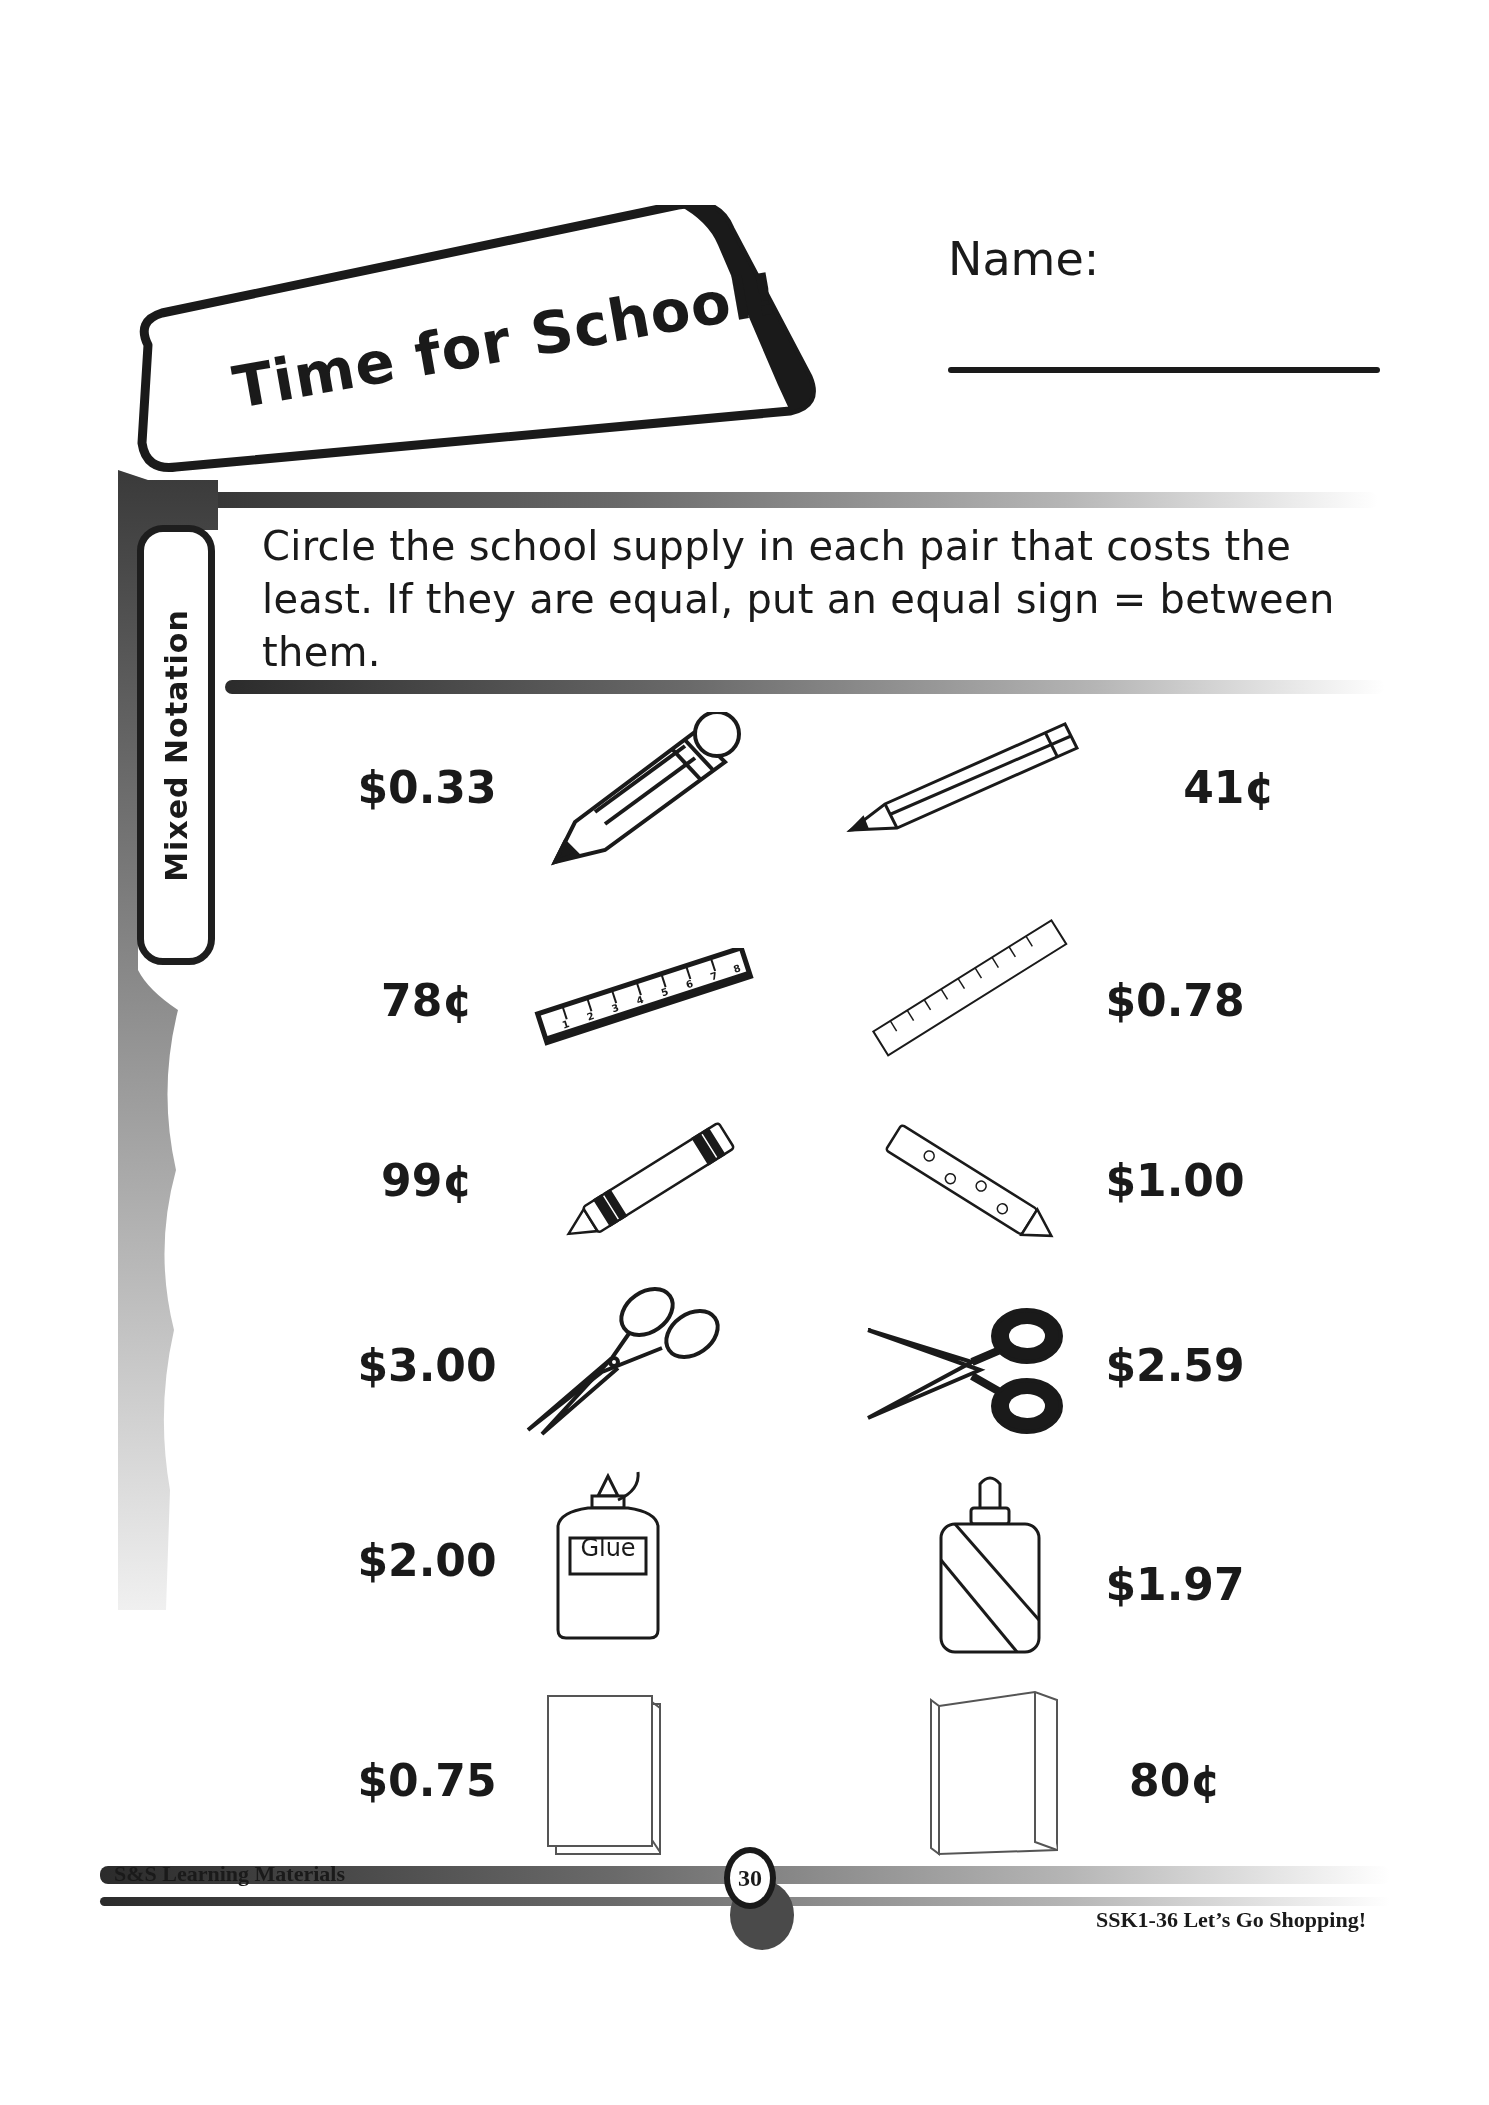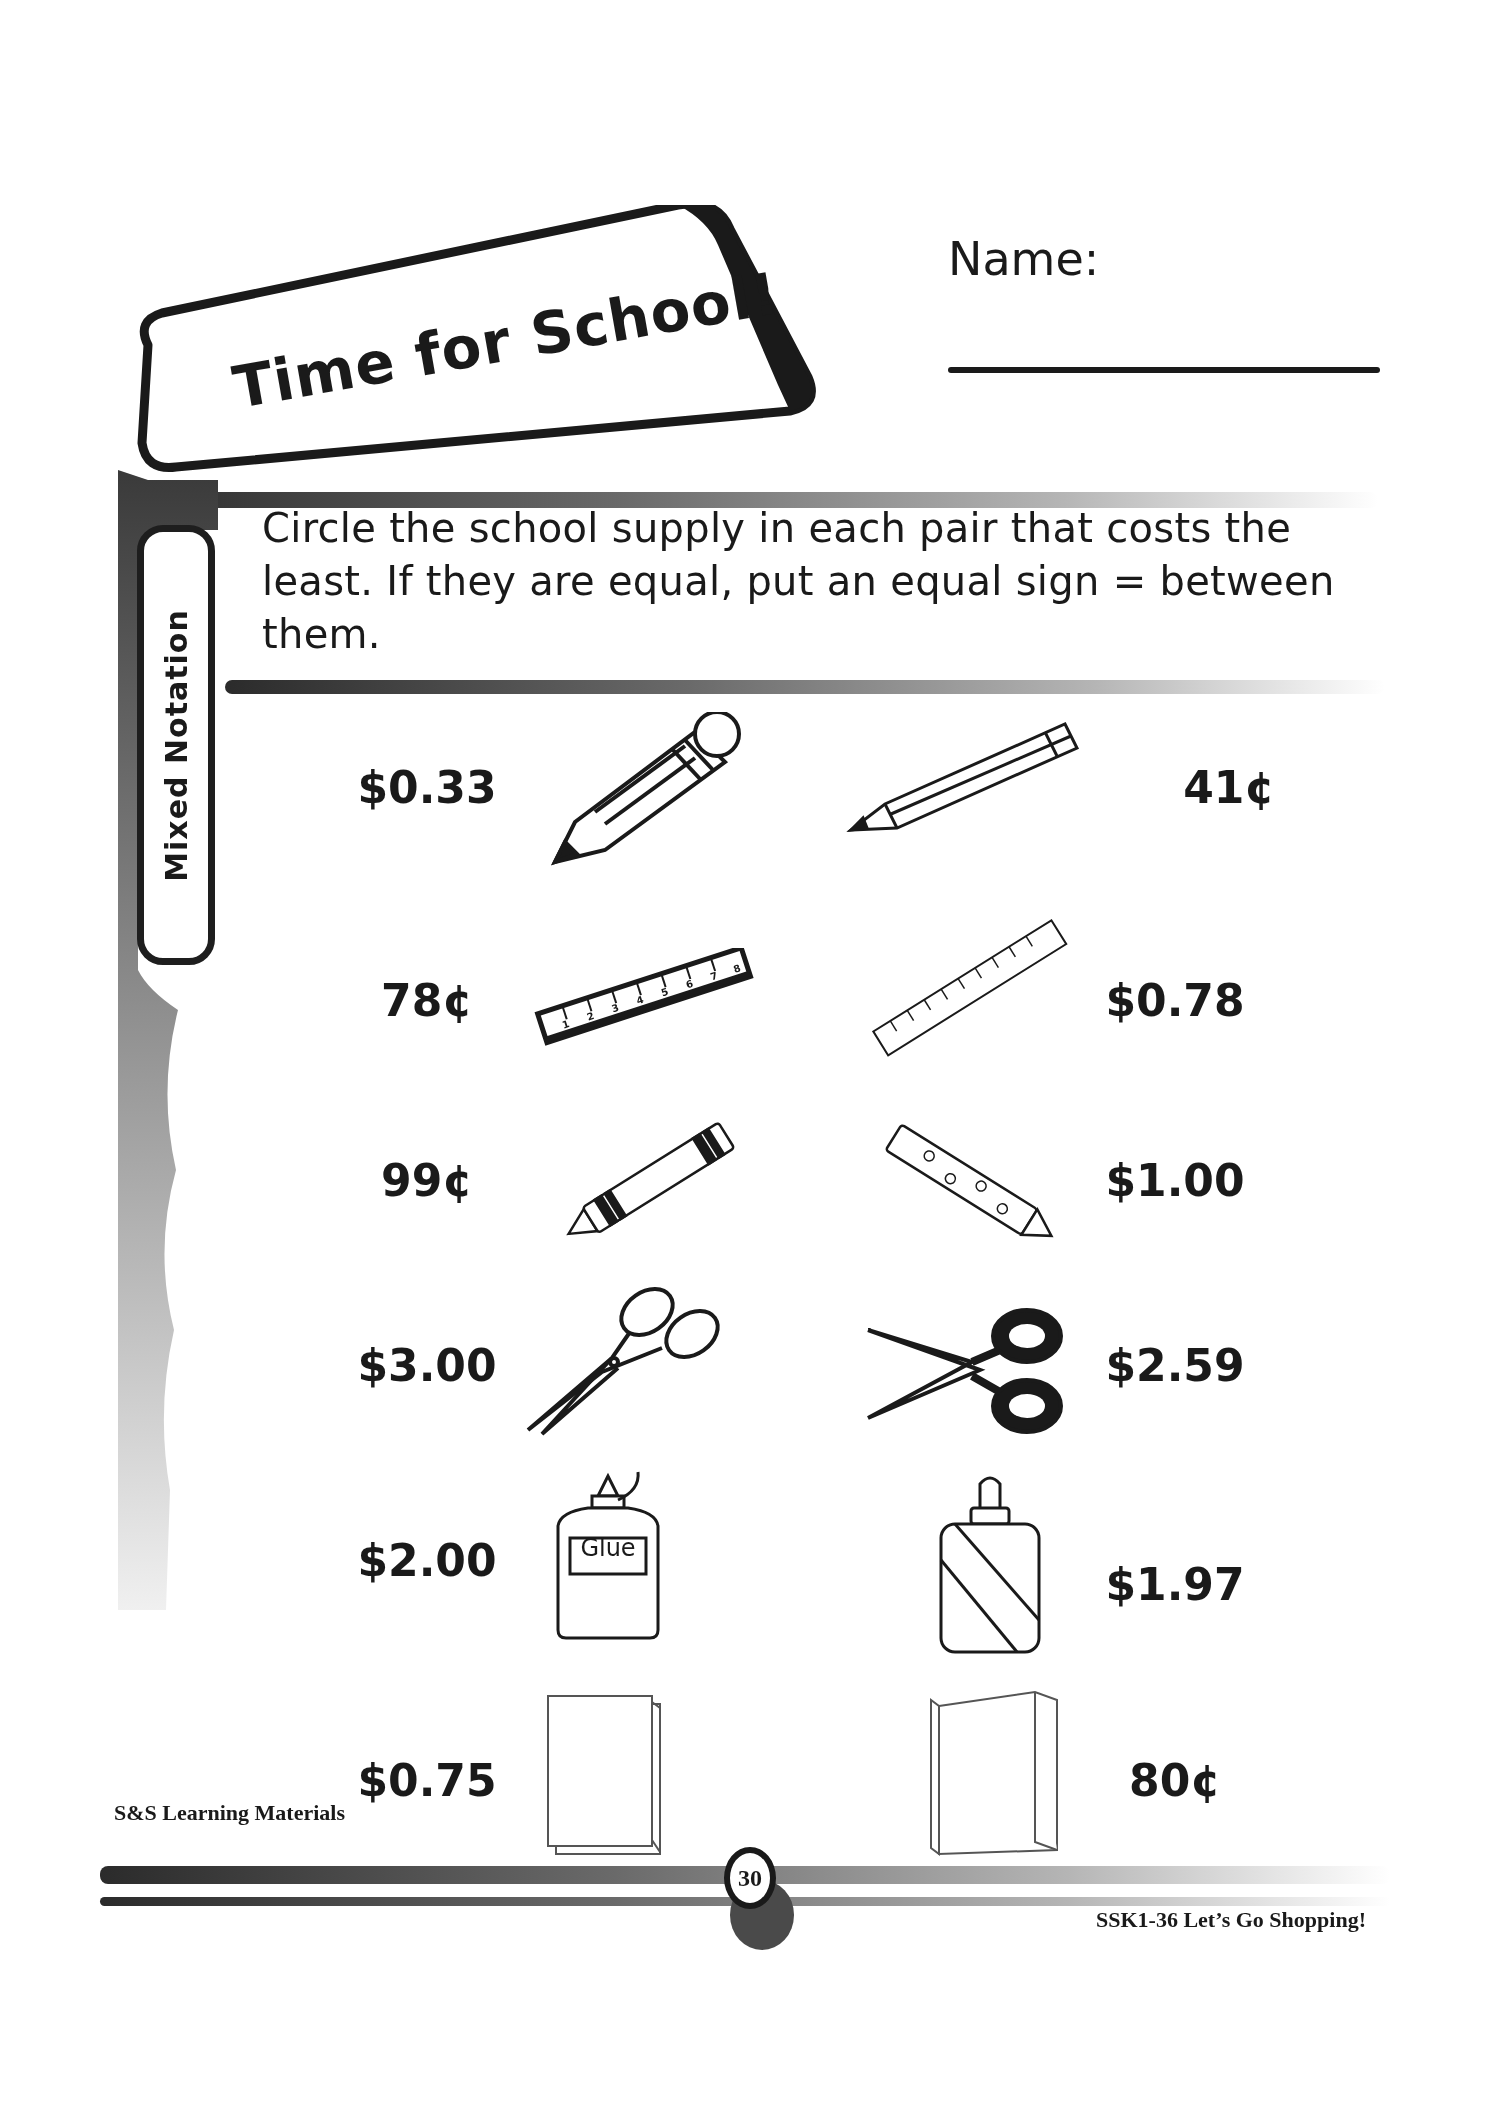--- a/index.html
+++ b/index.html
@@ -17,28 +17,28 @@
   
   .side-strip { position: absolute; left: 108px; top: 470px; width: 70px; height: 1140px; }
   .side-tab { position: absolute; left: 137px; top: 525px; width: 78px; height: 440px; border: 7px solid #1e1e1e; border-radius: 26px; background: #fff; box-sizing: border-box; }
   .side-tab-label { position: absolute; left: 137px; top: 525px; width: 78px; height: 440px; display: flex; align-items: center; justify-content: center; }
   .side-tab-label span { transform: rotate(-90deg); white-space: nowrap; font-size: 30px; font-weight: bold; letter-spacing: 1px; }
 
   
   .bar { position: absolute; height: 16px; border-radius: 8px; background: linear-gradient(90deg, #2b2b2b 0%, #6a6a6a 40%, #b5b5b5 75%, #ffffff 100%); }
 
   
-  .instructions { position: absolute; left: 262px; top: 502px; width: 1120px; font-size: 40px; line-height: 53px; font-family: "DejaVu Sans", sans-serif; letter-spacing: 0.3px; }
+  .instructions { position: absolute; left: 262px; top: 520px; width: 1120px; font-size: 40px; line-height: 53px; font-family: "DejaVu Sans", sans-serif; letter-spacing: 0.3px; }
 
   
   .price { position: absolute; font-size: 44px; font-weight: bold; text-align: center; width: 200px; }
   .pic { position: absolute; }
 
   
-  .footer-left { position: absolute; left: 114px; top: 1800px; font-size: 22px; font-family: "Liberation Serif", serif; font-weight: bold; }
+  .footer-left { position: absolute; left: 114px; top: 1861px; font-size: 22px; font-family: "Liberation Serif", serif; font-weight: bold; }
   .footer-right { position: absolute; right: 123px; top: 1907px; font-size: 22px; font-family: "Liberation Serif", serif; font-weight: bold; }
   .page-badge { position: absolute; left: 724px; top: 1847px; width: 52px; height: 62px; border-radius: 50%; background: #fff; border: 6px solid #1a1a1a; box-sizing: border-box; display: flex; align-items: center; justify-content: center; font-family: "Liberation Serif", serif; font-weight: bold; font-size: 24px; }
   .page-badge-shadow { position: absolute; left: 730px; top: 1880px; width: 64px; height: 70px; border-radius: 50%; background: #4a4a4a; }
 </style>
 </head>
 <body>
 
 <div class="title-banner">
   <svg width="760" height="270" viewBox="0 0 760 270">
     <path d="M30,140 Q18,116 44,108 L560,-0 Q600,-6 612,24 L690,172 Q702,200 672,206 L58,262 Q28,266 24,238 Z" fill="#fff" stroke="#1a1a1a" stroke-width="9" stroke-linejoin="round"></path>

